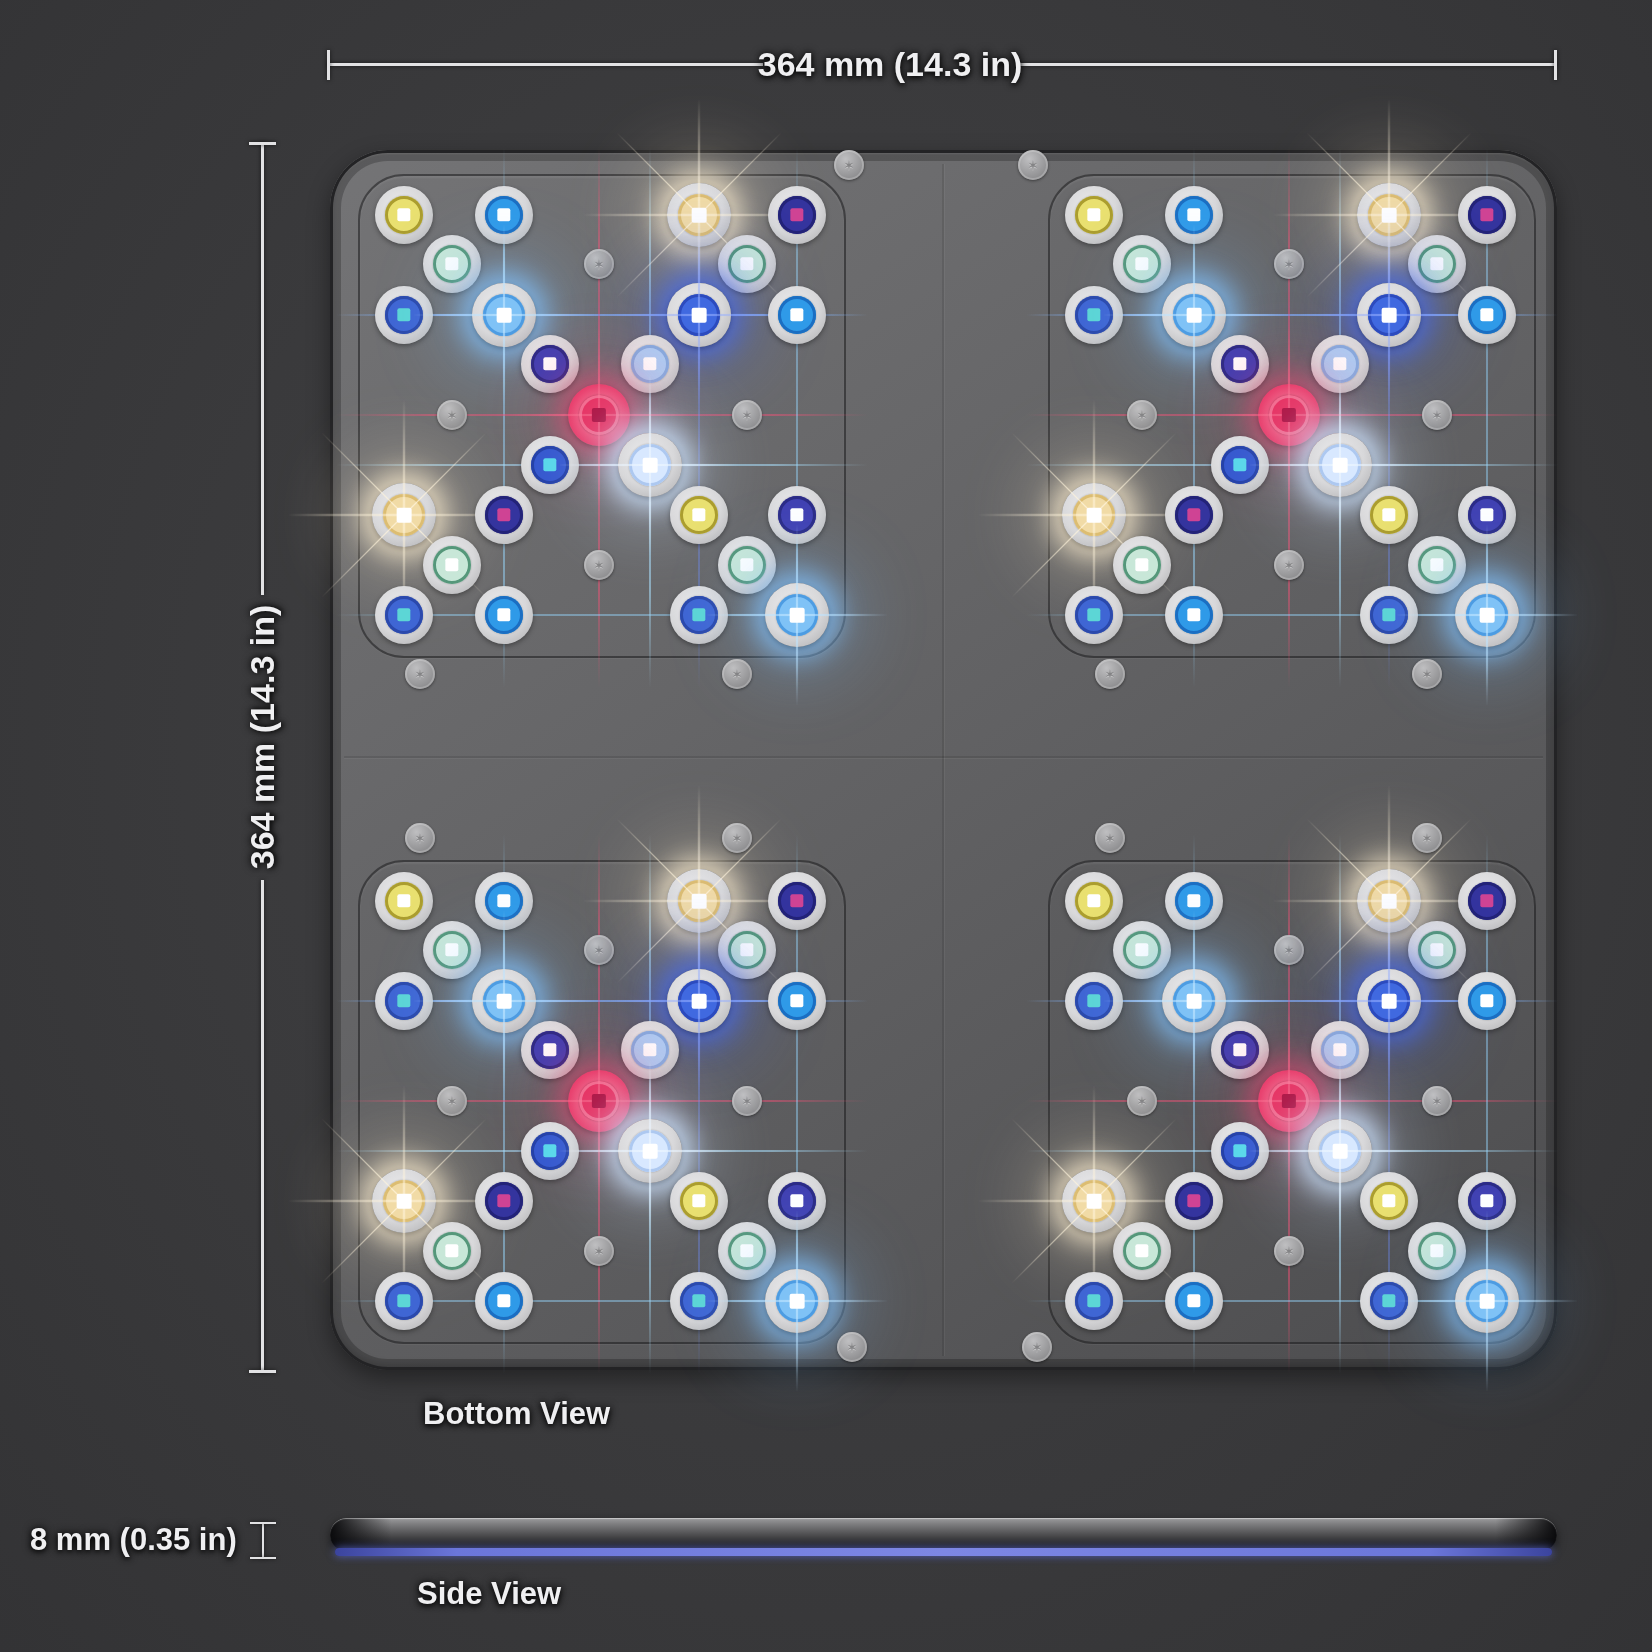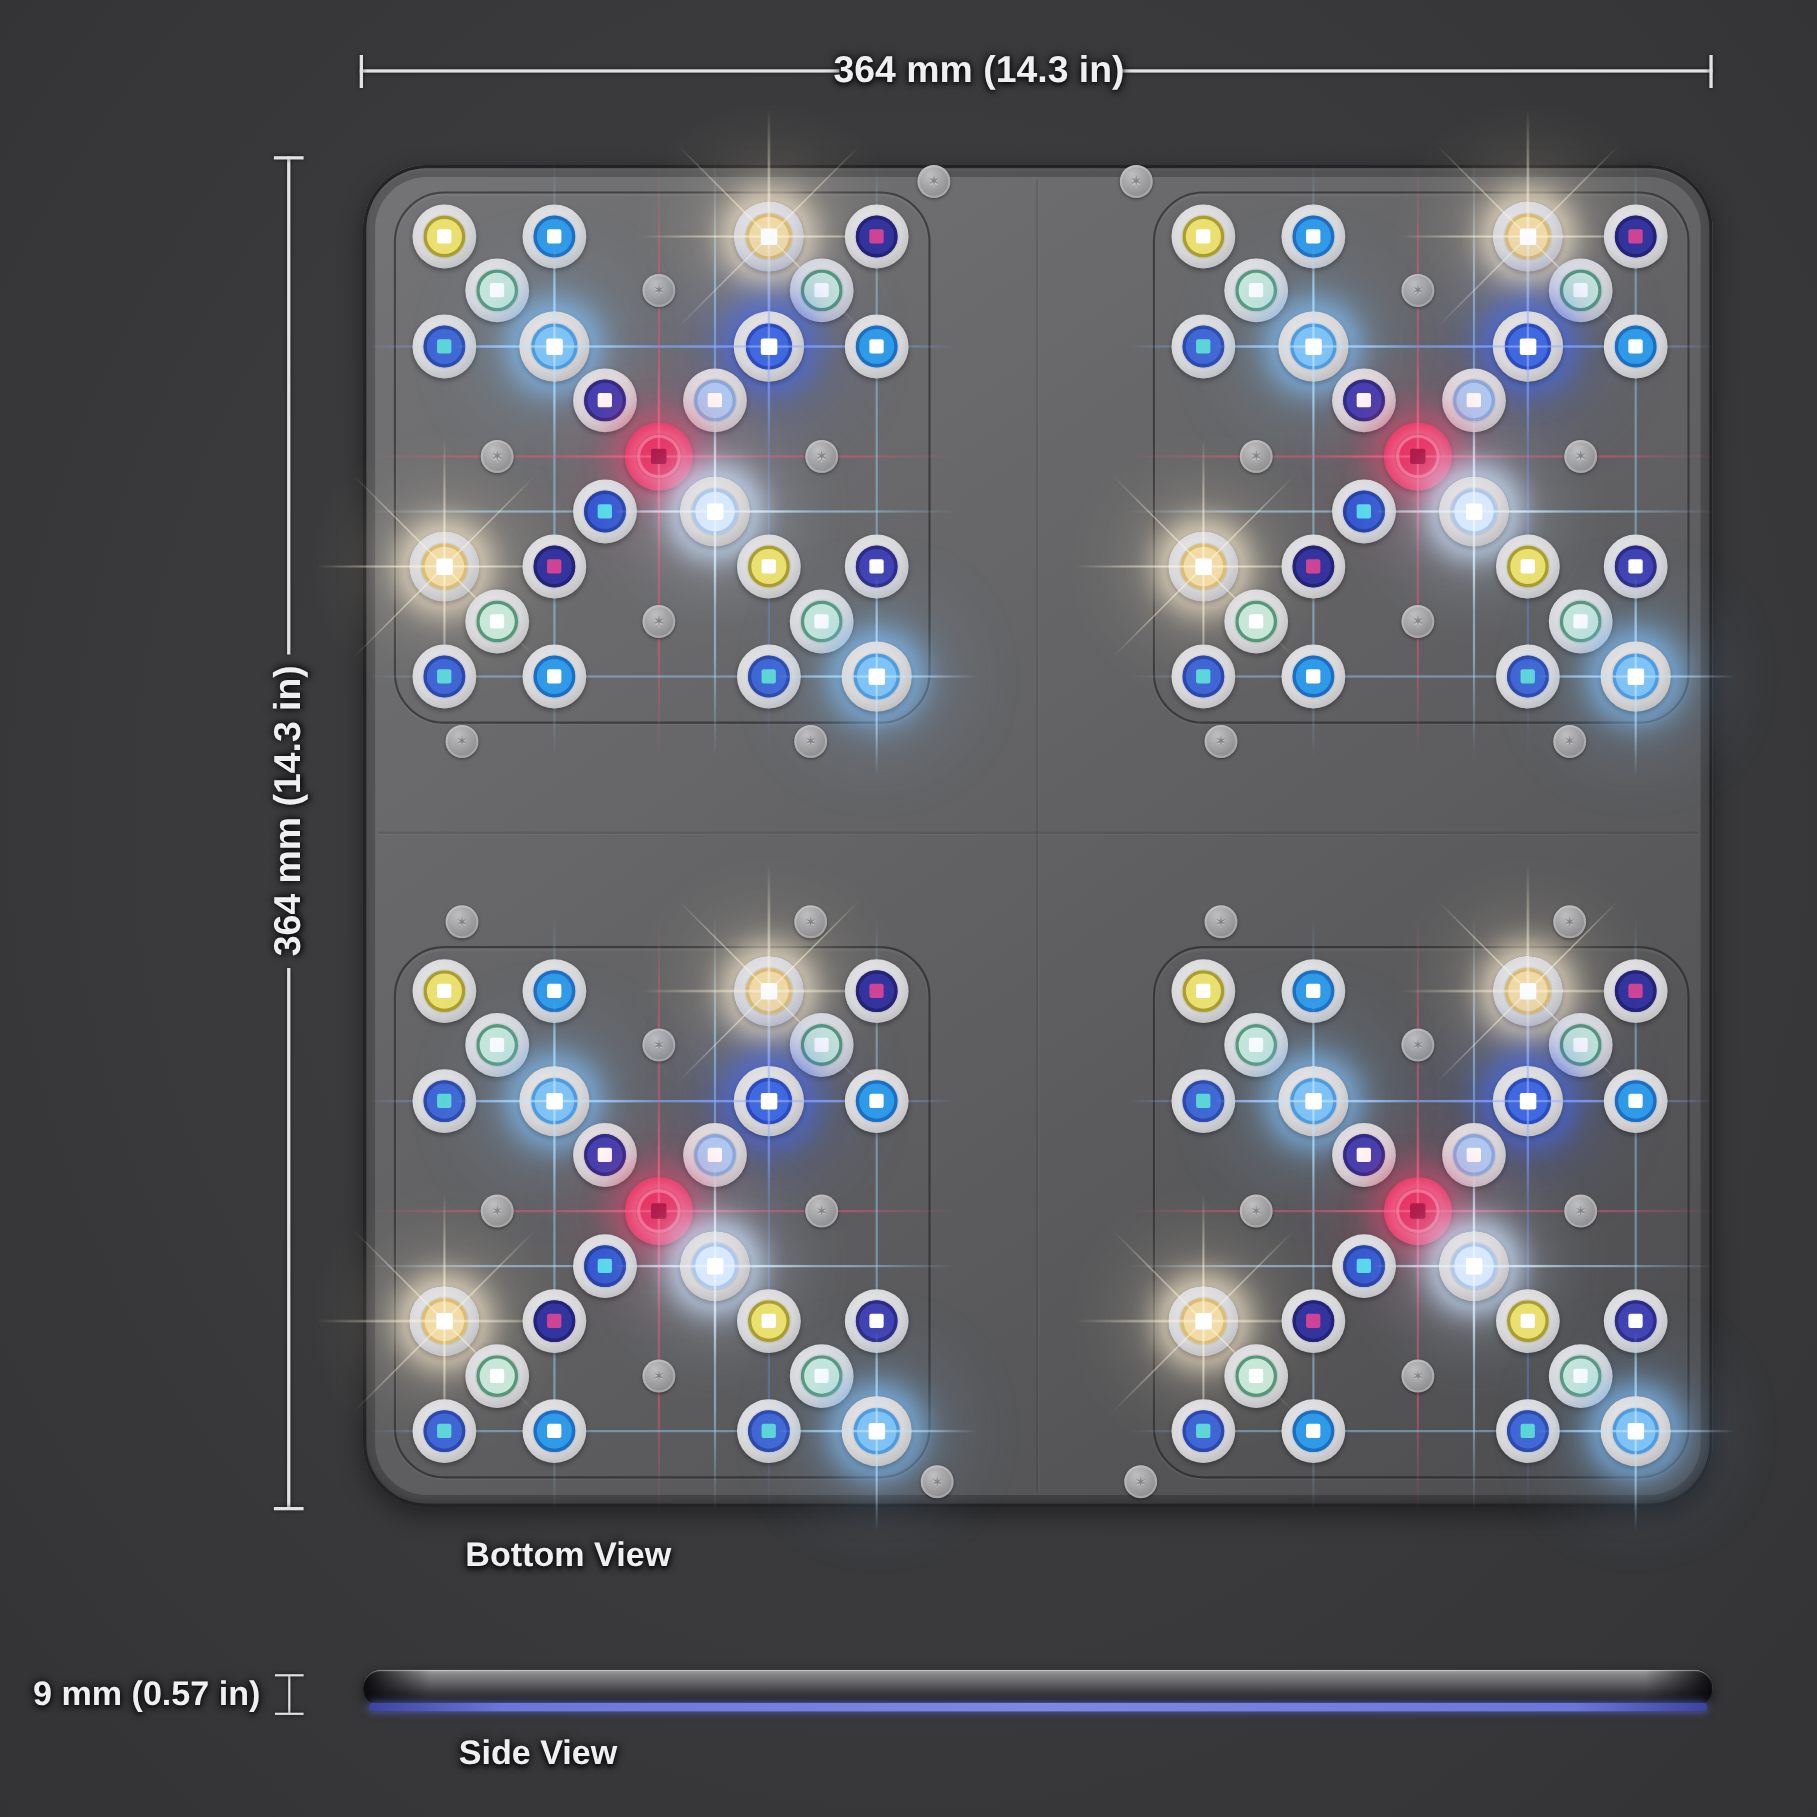--- a/index.html
+++ b/index.html
@@ -319,21 +319,21 @@
       <div class="screw" style="left: 90px; top: 688px;"></div>
       <div class="screw" style="left: 407px; top: 688px;"></div>
       <div class="screw" style="left: 780px; top: 688px;"></div>
       <div class="screw" style="left: 1097px; top: 688px;"></div>
       <div class="screw" style="left: 522px; top: 1197px;"></div>
       <div class="screw" style="left: 707px; top: 1197px;"></div>
     </div>
 
   <div class="lbl bottom-view-label">Bottom View</div>
 
-  <div class="lbl thickness-label">9 mm (0.57 in)</div>
+  <div class="lbl thickness-label">8 mm (0.35 in)</div>
   <div>
     <div class="dline" style="left:262px;top:1523px;width:2px;height:35px;"></div>
     <div class="dline" style="left:250px;top:1522px;width:26px;height:2px;"></div>
     <div class="dline" style="left:250px;top:1557px;width:26px;height:2px;"></div>
   </div>
   <div class="side-bar"></div>
   <div class="side-glow"></div>
   <div class="lbl side-view-label">Side View</div>
 
 </div>

